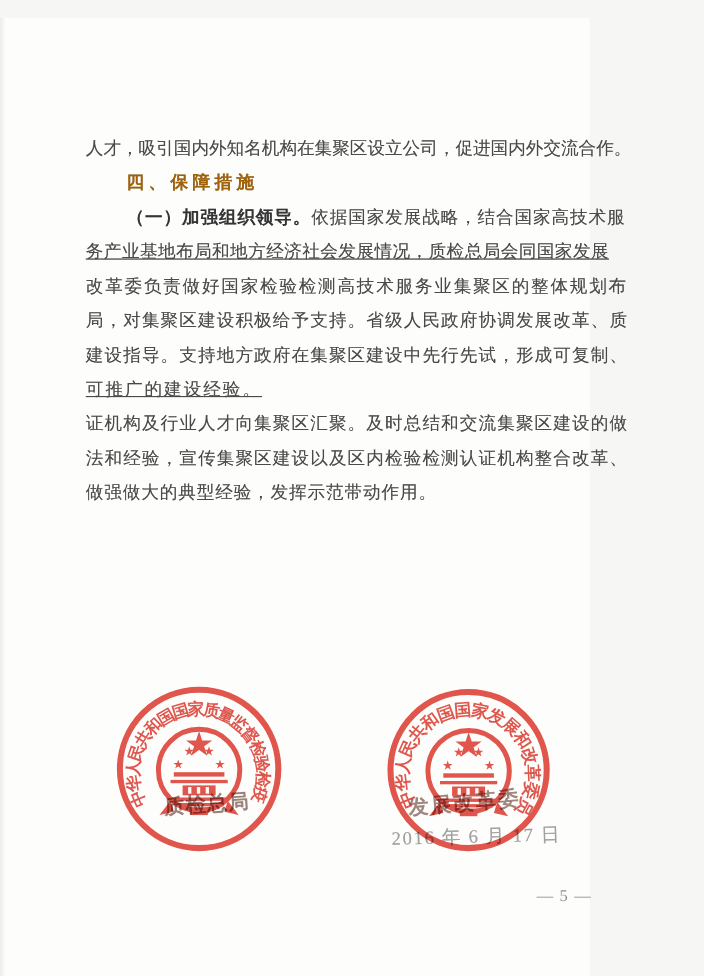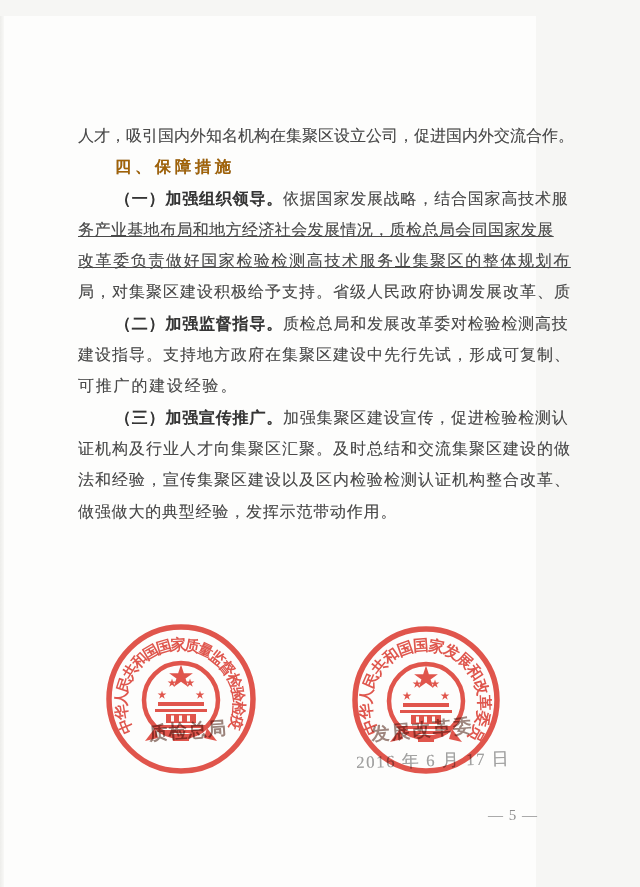--- a/index.html
+++ b/index.html
@@ -23,22 +23,22 @@
     white-space:nowrap;
     text-shadow:0 0 .5px rgba(90,90,90,.45);
   }
   .line{height:31.3px;}
   .indent{padding-left:37px;}
   .b{font-weight:700;color:#343434;font-family:Liberation Sans, sans-serif;}
   .hd{font-weight:700;color:#a16207;font-family:"Liberation Sans",sans-serif;letter-spacing:4px;}
   .ls04{letter-spacing:.4px;text-decoration:underline;}
   .ls08{letter-spacing:.8px;}
   .ls10{letter-spacing:1px;}
-  .ls16{letter-spacing:1.6px;text-decoration:underline;}
-  .ls18{letter-spacing:1.8px;}
+  .ls16{letter-spacing:1.6px;}
+  .ls18{letter-spacing:1.8px;text-decoration:underline;}
   .seal{
     position:absolute;width:172px;height:172px;
     mix-blend-mode:multiply;opacity:.93;
   }
   .seal-left{left:95px;top:598px;}
   .seal-right{left:340px;top:599px;}
   .seal-inner-text{
     position:absolute;
     font-size:18.5px;font-weight:700;
     mix-blend-mode:multiply;
@@ -65,24 +65,22 @@
 <div class="page">
   <div class="edge-left"></div>
 
   <div class="textblock">
     <div class="line"><span class="b"></span><span>人才，吸引国内外知名机构在集聚区设立公司，促进国内外交流合作。</span></div>
     <div class="line indent"><span class="hd">四、保障措施</span><span></span></div>
     <div class="line indent ls08"><span class="b">（一）加强组织领导。</span><span>依据国家发展战略，结合国家高技术服</span></div>
     <div class="line ls04"><span class="b"></span><span>务产业基地布局和地方经济社会发展情况，质检总局会同国家发展</span></div>
     <div class="line ls16"><span class="b"></span><span>改革委负责做好国家检验检测高技术服务业集聚区的整体规划布</span></div>
     <div class="line ls10"><span class="b"></span><span>局，对集聚区建设积极给予支持。省级人民政府协调发展改革、质</span></div>
-    <div class="line indent ls08"><span class="b">（二）加强监督指导。</span><span>质检总局和发展改革委对检验检测高技</span></div>
     <div class="line ls10"><span class="b"></span><span>建设指导。支持地方政府在集聚区建设中先行先试，形成可复制、</span></div>
     <div class="line ls18"><span class="b"></span><span>可推广的建设经验。</span></div>
-    <div class="line indent ls08"><span class="b">（三）加强宣传推广。</span><span>加强集聚区建设宣传，促进检验检测认</span></div>
     <div class="line ls10"><span class="b"></span><span>证机构及行业人才向集聚区汇聚。及时总结和交流集聚区建设的做</span></div>
     <div class="line ls10"><span class="b"></span><span>法和经验，宣传集聚区建设以及区内检验检测认证机构整合改革、</span></div>
     <div class="line ls08"><span class="b"></span><span>做强做大的典型经验，发挥示范带动作用。</span></div>
   </div>
 
   <div class="seal seal-left">
     <svg width="172" height="172" viewBox="0 0 172 172">
       <defs>
         <path id="star" d="M0,-1 L0.5878,0.809 L-0.9511,-0.309 L0.9511,-0.309 L-0.5878,0.809 Z" fill="#e0493f"></path>
         <path id="arcL" d="M 38.3,116.7 A 54,54 0 1 1 131.7,116.7" fill="none"></path>

